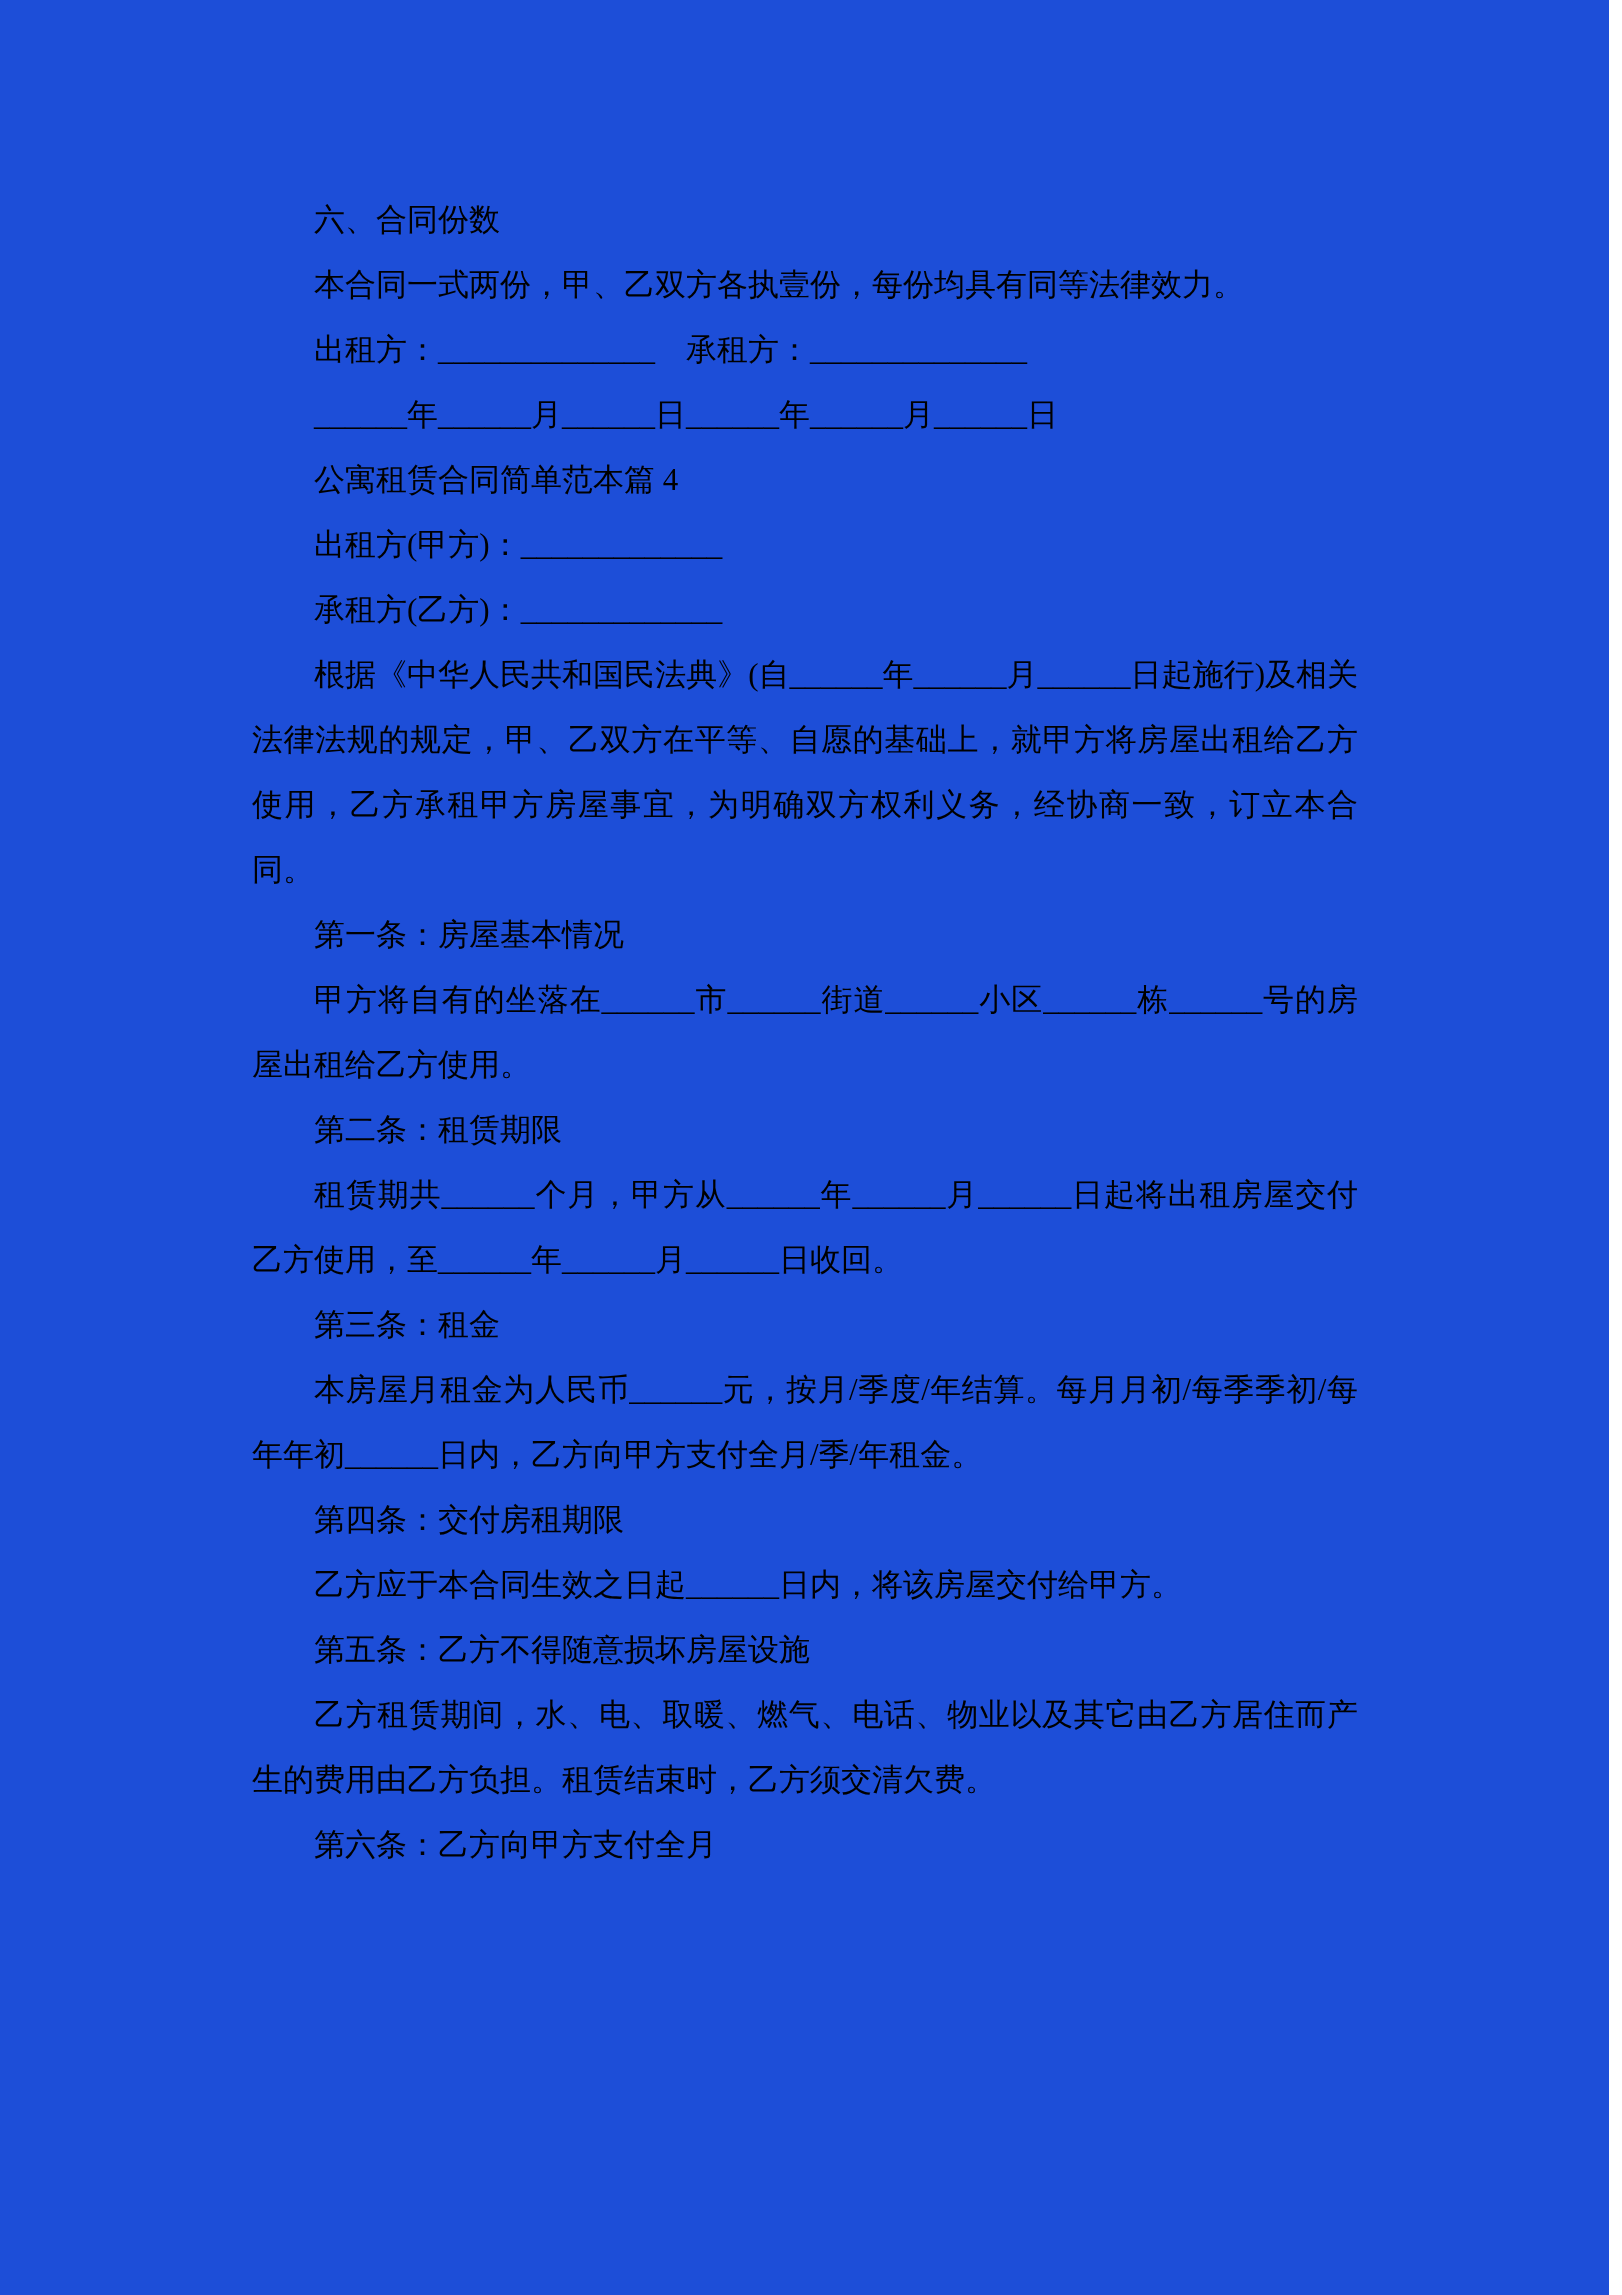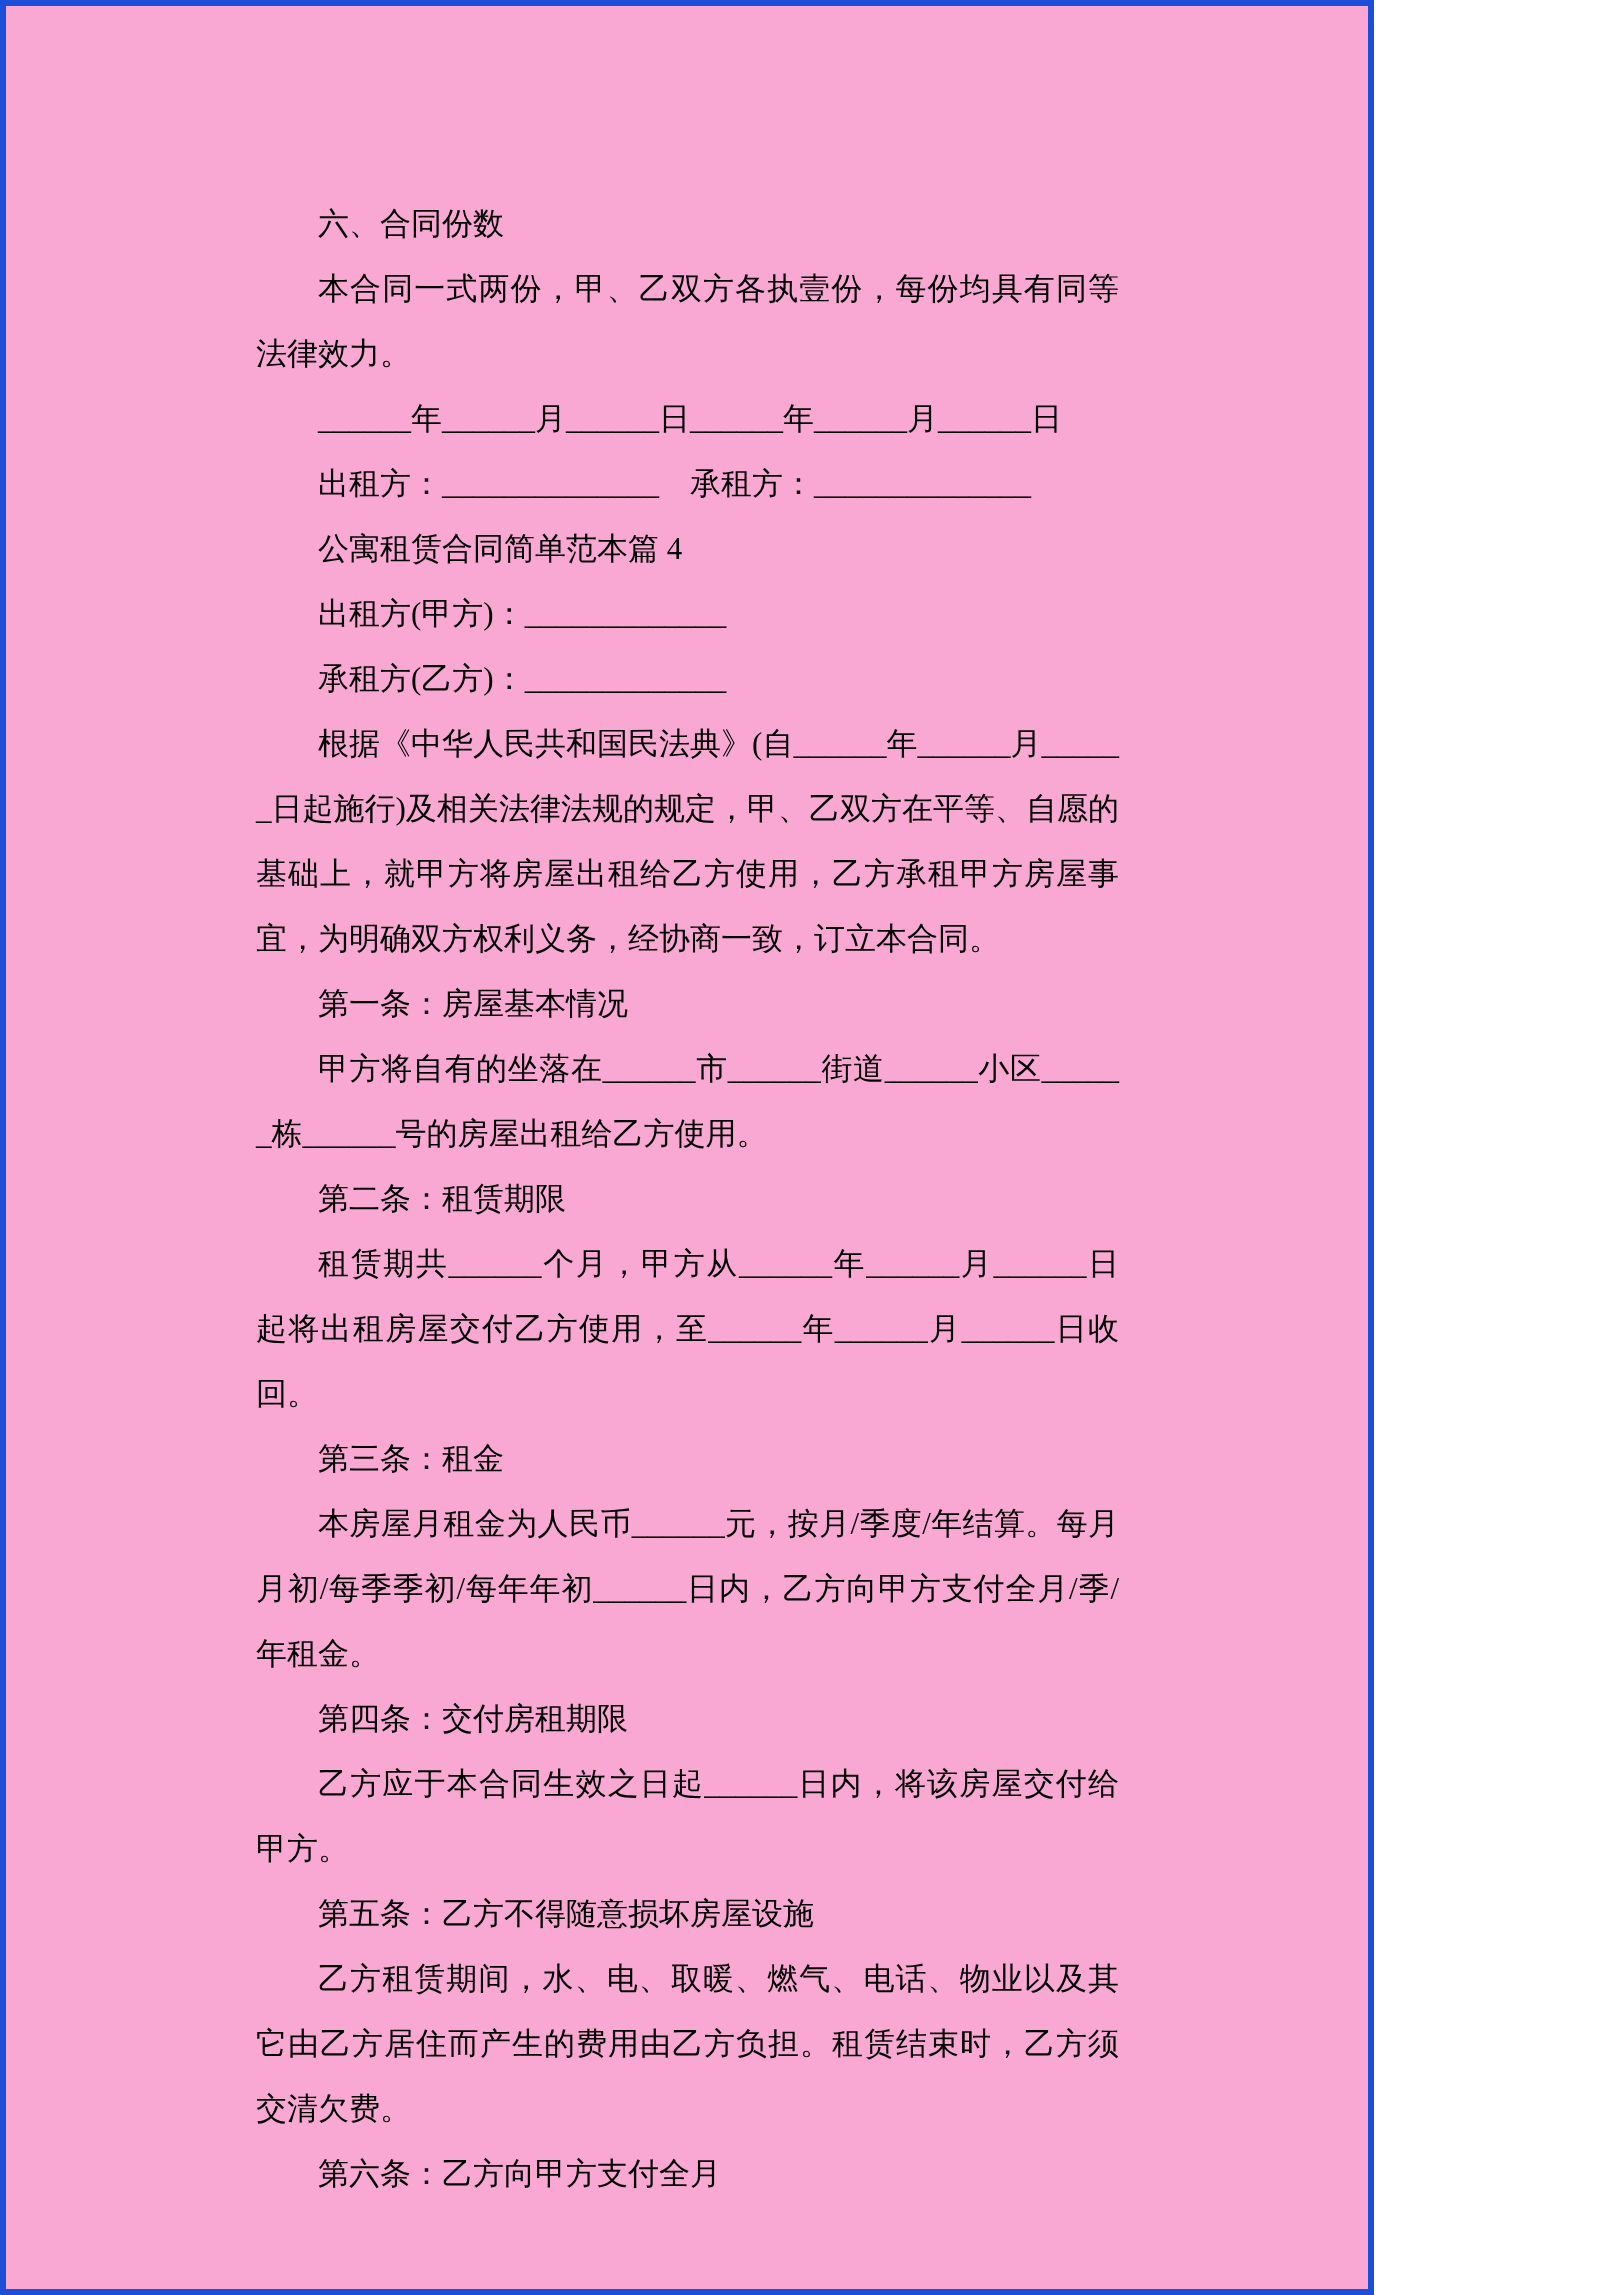--- a/index.html
+++ b/index.html
@@ -2,24 +2,24 @@
 <html style="font-size:10.5px"><head>
 <meta charset="utf-8">
 <style>
   html, body {
     margin: 0;
     padding: 0;
     background: #ffffff;
   }
   .page {
     position: relative;
-    width: 1374px;
+    width: 1609px;
     height: 2295px;
-    background: #f9a8d4;
-    border: 6px solid #1d4ed8;
+    background: #1d4ed8;
+    border: 2px solid #1d4ed8;
     box-sizing: border-box;
     overflow: hidden;
   }
   .doc-content {
     box-sizing: border-box;
     padding: 185px 249px 0 250px;
     font-family: "Liberation Serif", "DejaVu Serif", serif;
     font-size: 31px;
     line-height: 65px;
     color: #000000;
@@ -32,22 +32,22 @@
     word-break: break-all;
   }
 </style>
 </head>
 <body>
 
 <div class="page">
   <div class="doc-content">
     <p>六、合同份数</p>
     <p>本合同一式两份，甲、乙双方各执壹份，每份均具有同等法律效力。</p>
+    <p>出租方：______________　承租方：______________</p>
     <p>______年______月______日______年______月______日</p>
-    <p>出租方：______________　承租方：______________</p>
     <p>公寓租赁合同简单范本篇 4</p>
     <p>出租方(甲方)：_____________</p>
     <p>承租方(乙方)：_____________</p>
     <p>根据《中华人民共和国民法典》(自______年______月______日起施行)及相关法律法规的规定，甲、乙双方在平等、自愿的基础上，就甲方将房屋出租给乙方使用，乙方承租甲方房屋事宜，为明确双方权利义务，经协商一致，订立本合同。</p>
     <p>第一条：房屋基本情况</p>
     <p>甲方将自有的坐落在______市______街道______小区______栋______号的房屋出租给乙方使用。</p>
     <p>第二条：租赁期限</p>
     <p>租赁期共______个月，甲方从______年______月______日起将出租房屋交付乙方使用，至______年______月______日收回。</p>
     <p>第三条：租金</p>
     <p>本房屋月租金为人民币______元，按月/季度/年结算。每月月初/每季季初/每年年初______日内，乙方向甲方支付全月/季/年租金。</p>

